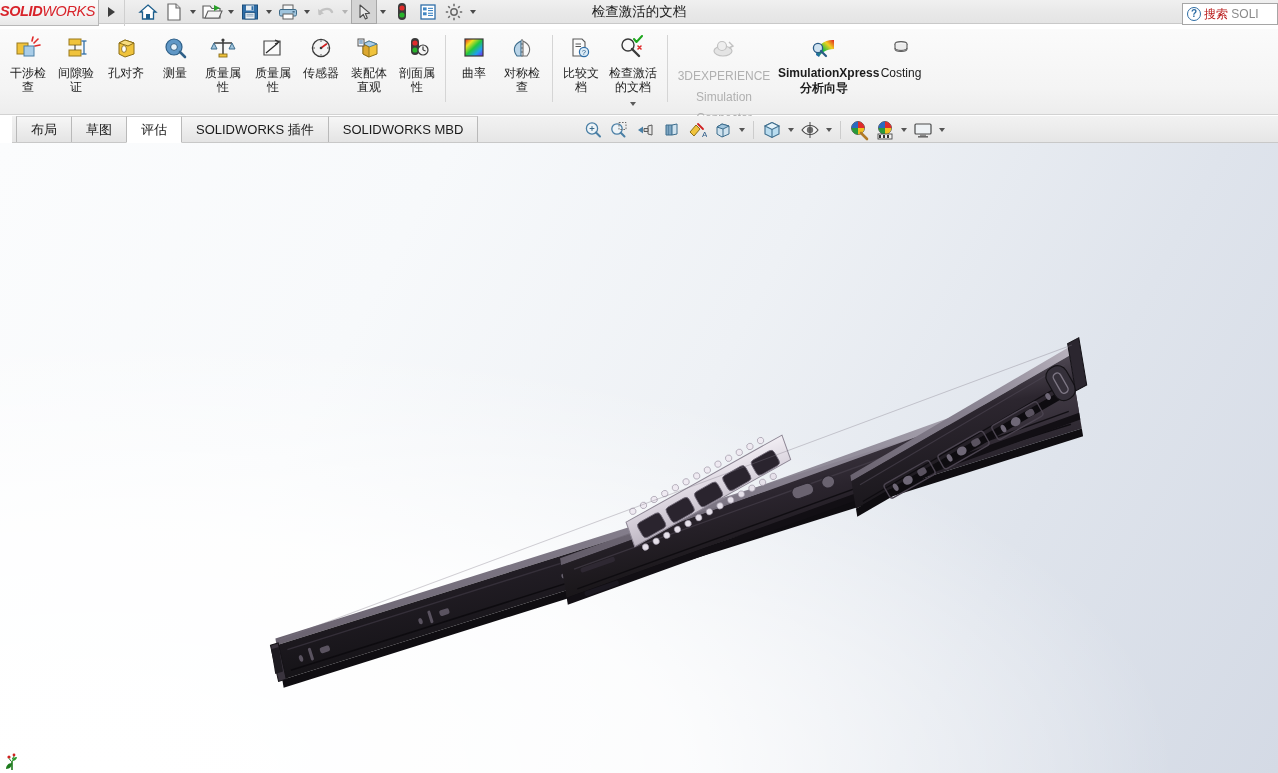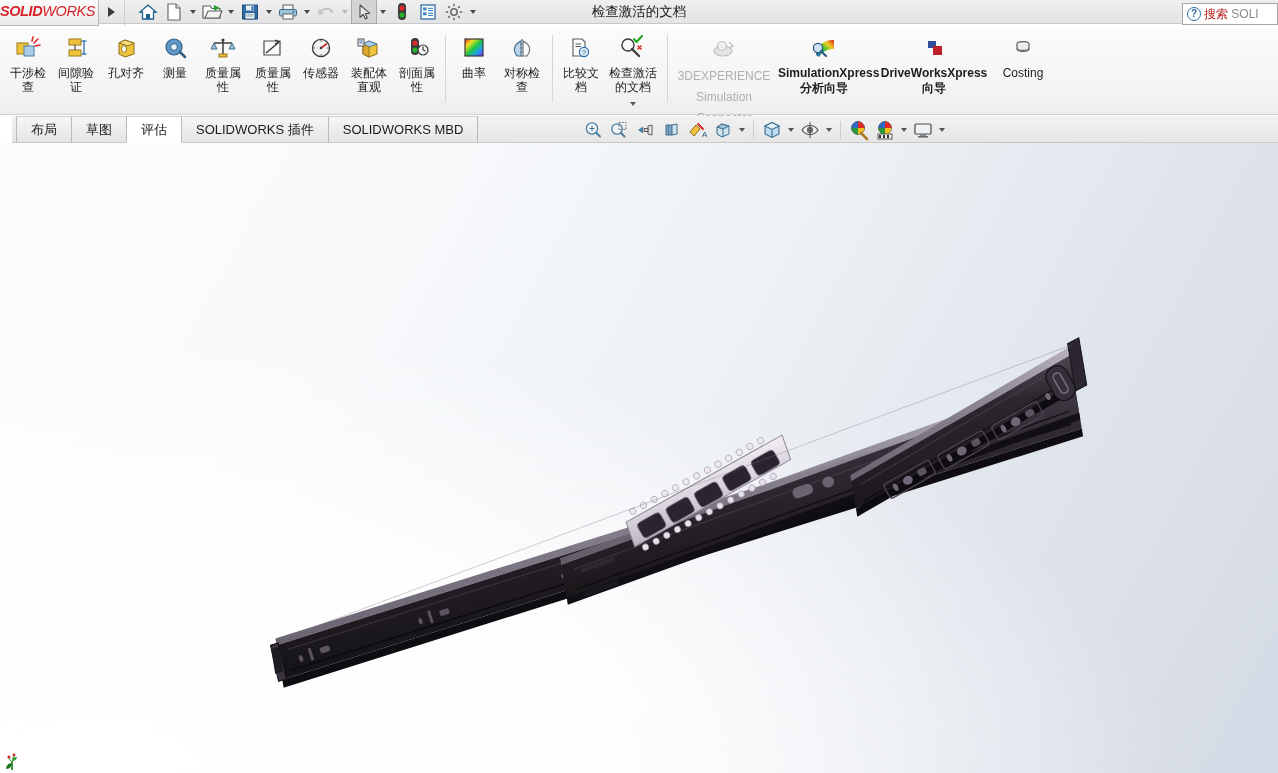--- a/index.html
+++ b/index.html
@@ -532,29 +532,20 @@
         </defs>
         <path d="M8 20 C8 10, 18 4, 26 5 L26 14 C18 14, 13 18, 11 22 Z" fill="url(#simgrad)"></path>
         <circle cx="10" cy="13" r="4.6" fill="#cfe2f0" stroke="#2a5a86" stroke-width="1.3"></circle>
         <path d="M13 16 L18 21" stroke="#2a5a86" stroke-width="2.2" stroke-linecap="round"></path>
       </svg>
     </span>
     <span class="rb-lbl en2" style="width:92px;line-height:15px;font-weight:600">SimulationXpress 分析向导</span>
   </div>
 
 
-  <div class="rb-item" style="min-width:118px">
-    <span class="rb-ico">
-      <svg width="30" height="28" viewBox="0 0 30 28">
-        <rect x="9" y="6" width="8" height="7" fill="#2f4f9a"></rect>
-        <rect x="14" y="11" width="9" height="9" fill="#c0202a"></rect>
-      </svg>
-    </span>
-    <span class="rb-lbl en2" style="width:116px;line-height:15px;font-weight:600">DriveWorksXpress 向导</span>
-  </div>
 
   <div class="rb-item" style="min-width:56px">
     <span class="rb-ico">
       <svg width="30" height="28" viewBox="0 0 30 28">
         <ellipse cx="15" cy="9" rx="6" ry="2.4" fill="#f4f4f4" stroke="#5a5a5a" stroke-width="1.1"></ellipse>
         <path d="M9 9 L9 14 A6 2.4 0 0 0 21 14 L21 9" fill="#ececec" stroke="#5a5a5a" stroke-width="1.1"></path>
         <path d="M9 13 A6 2.4 0 0 0 21 13" fill="none" stroke="#5a5a5a" stroke-width="1"></path>
       </svg>
     </span>
     <span class="rb-lbl en">Costing</span>

